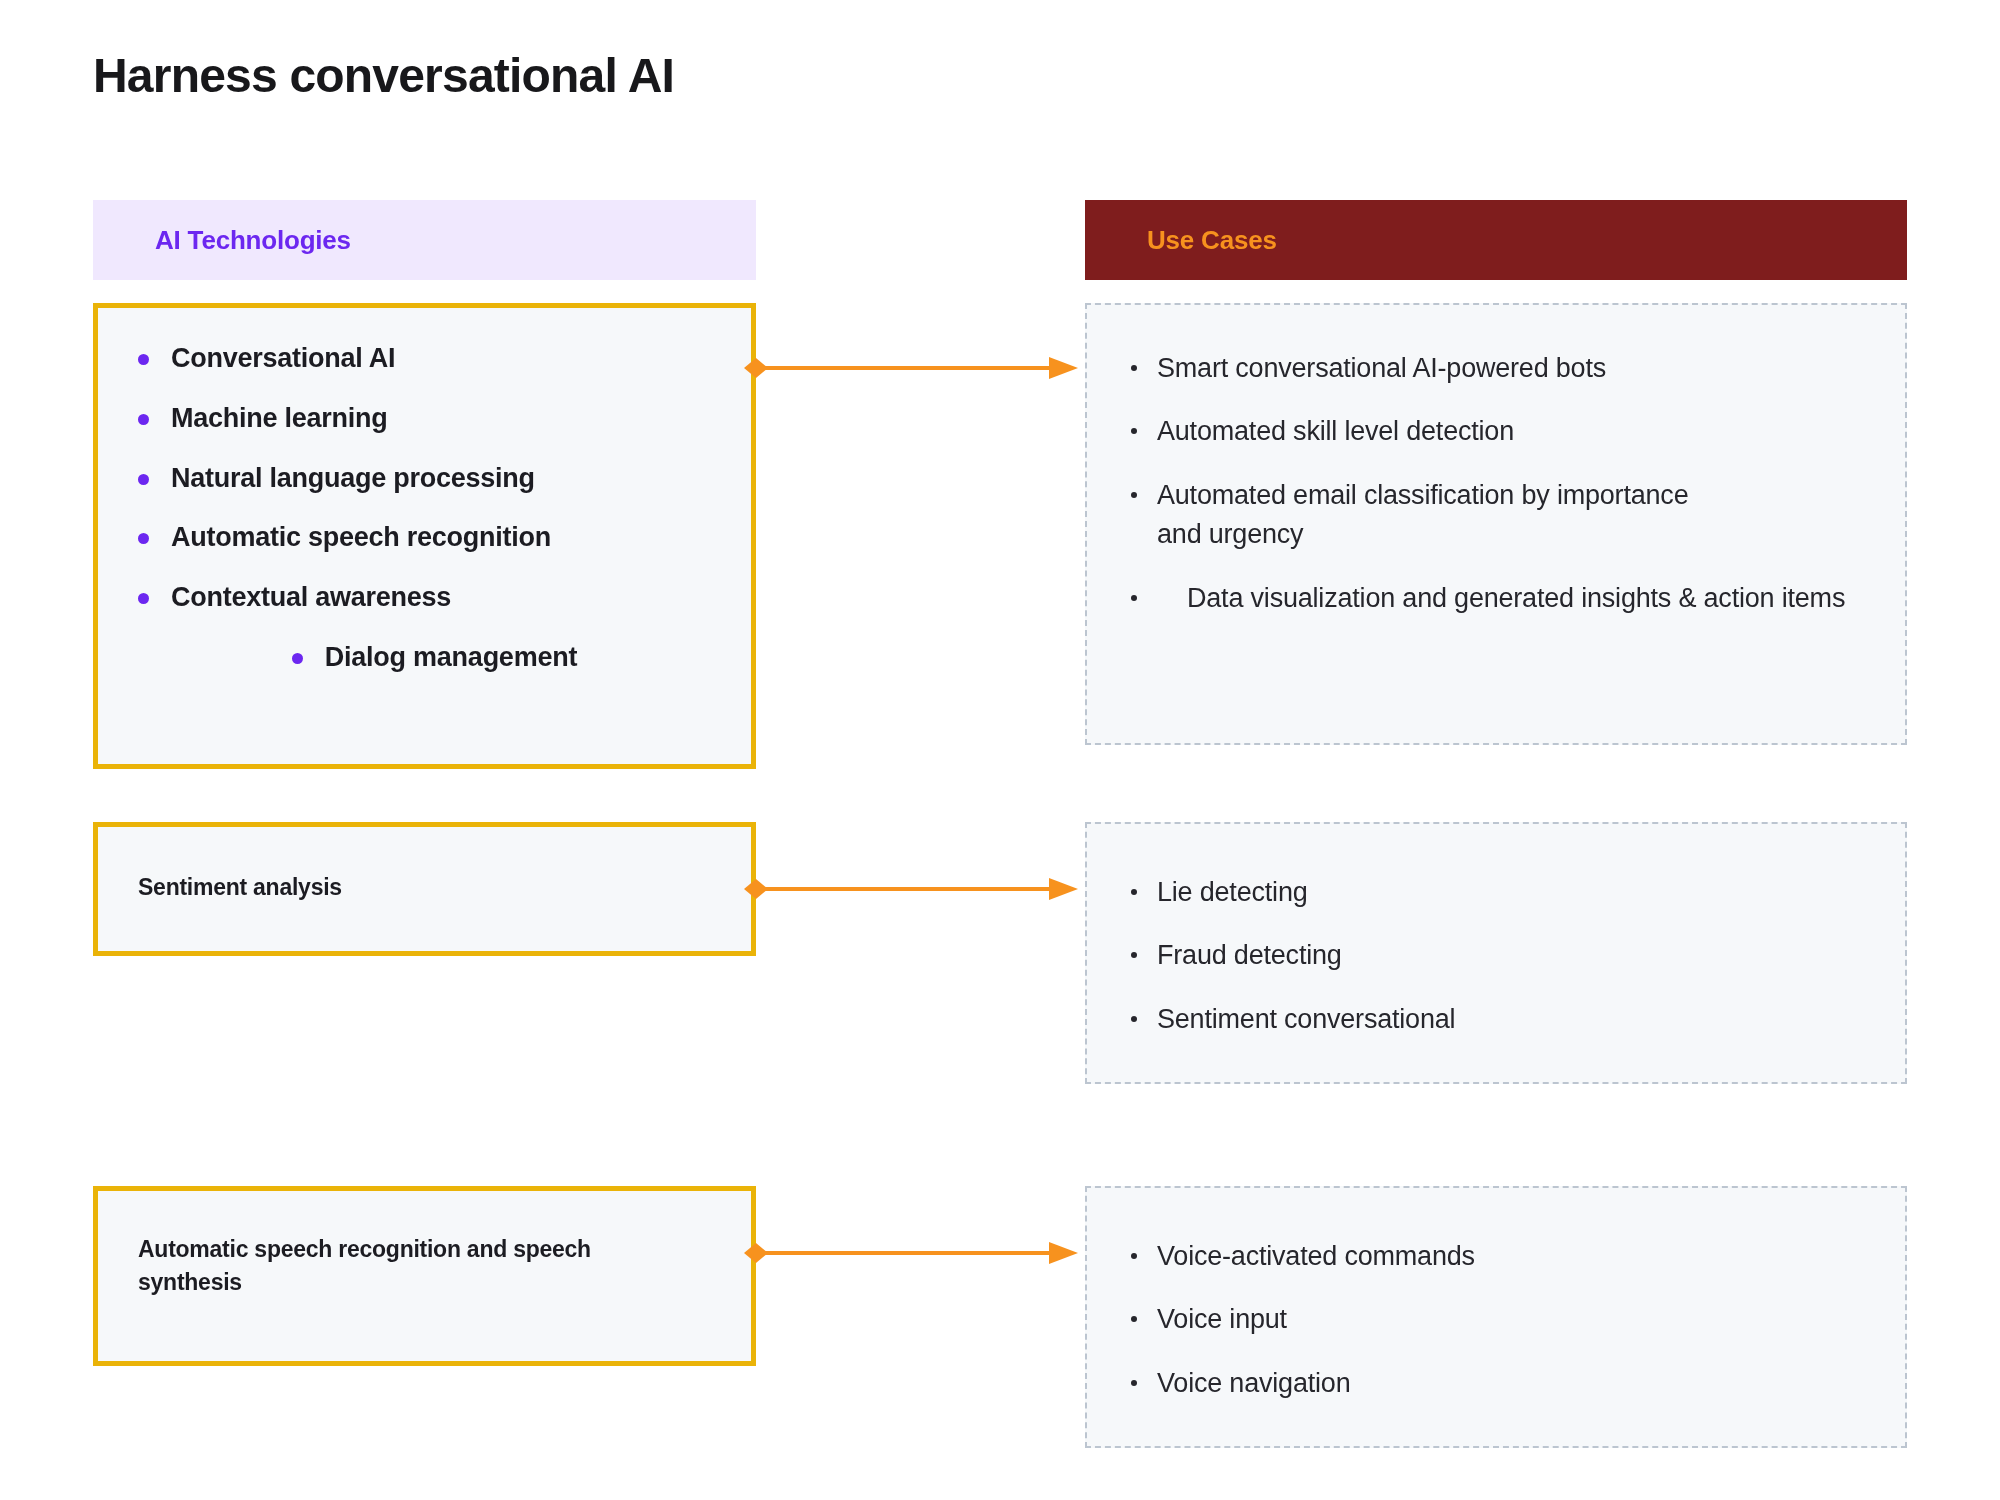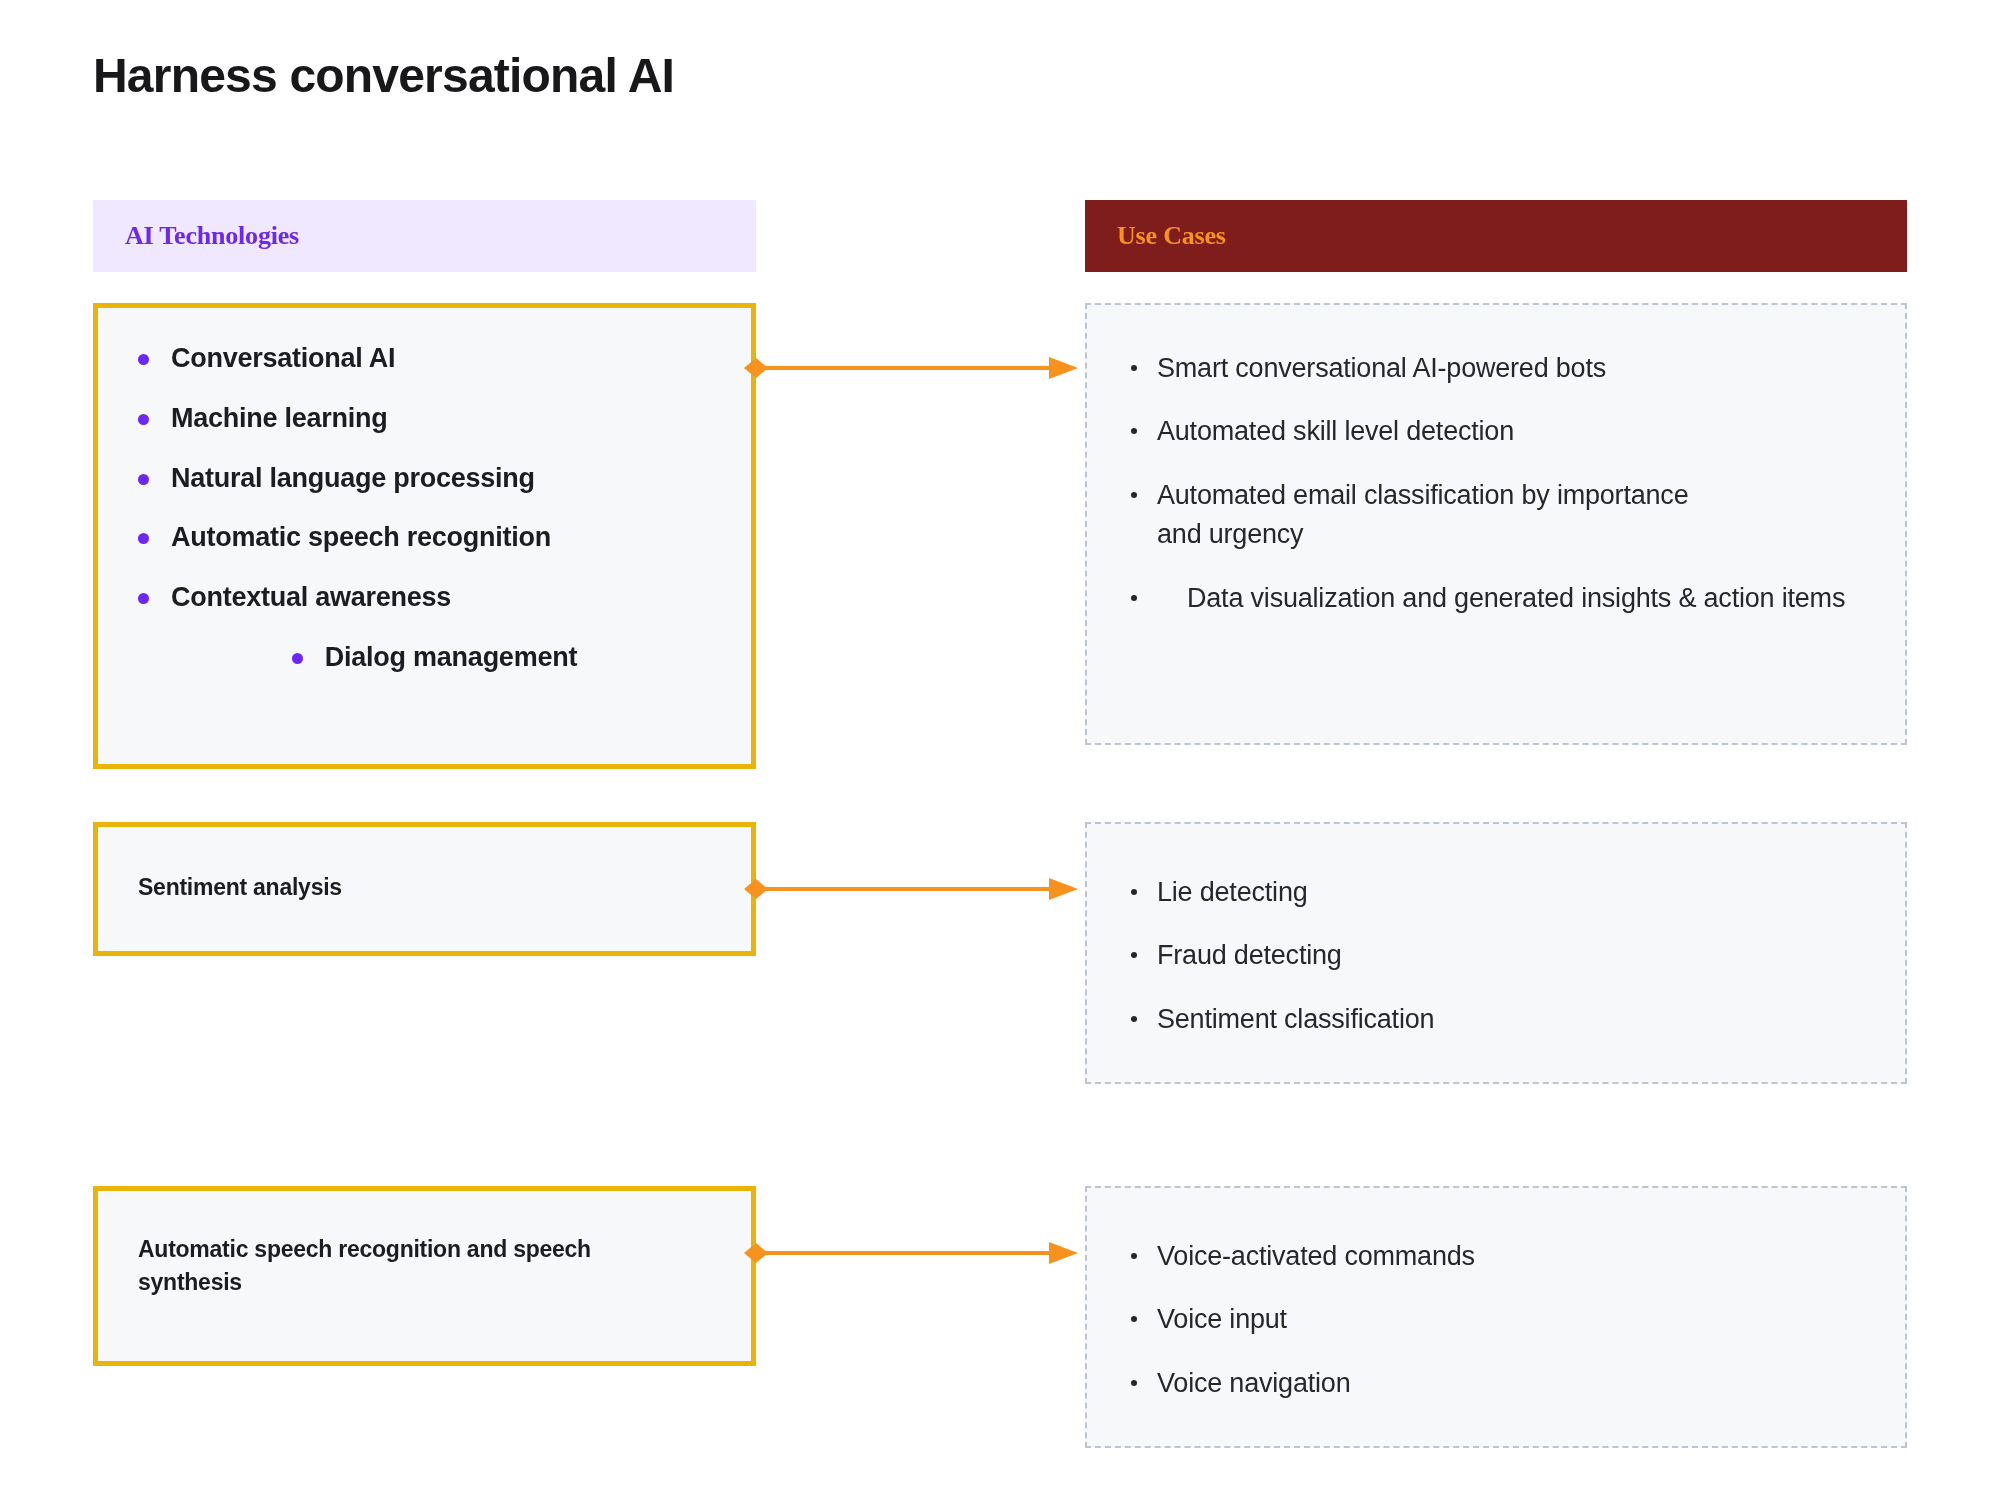--- a/index.html
+++ b/index.html
@@ -23,29 +23,28 @@
     font-size: 48px;
     font-weight: 700;
     letter-spacing: -0.8px;
     color: #18181b;
     line-height: 1.15;
   }
 
   
   .col-header {
     position: absolute;
-    height: 72px;
+    height: 80px;
     display: flex;
     align-items: center;
-    padding-left: 32px;
+    padding-left: 62px;
     box-sizing: border-box;
     font-size: 26px;
     font-weight: 700;
     letter-spacing: -0.2px;
-    font-family: Liberation Serif, serif;
   }
   .col-header.left {
     left: 93px;
     top: 200px;
     width: 663px;
     background: #F0E8FE;
     color: #6C27F0;
   }
   .col-header.right {
     left: 1085px;
@@ -233,21 +232,21 @@
     <li>
       <span class="dot"></span>
       <span>Lie detecting</span>
     </li>
     <li>
       <span class="dot"></span>
       <span>Fraud detecting</span>
     </li>
     <li>
       <span class="dot"></span>
-      <span>Sentiment classification</span>
+      <span>Sentiment conversational</span>
     </li>
   </ul>
 </div>
 
 <div class="box solid" style="left:93px; top:1186px; width:663px; height:180px;">
   <div class="box-label" style="top:42px; max-width:520px;">Automatic speech recognition and speech synthesis</div>
 </div>
 
 <div class="connector" style="left:744px; top:1240px; width:335px;">
   <svg width="335" height="26" viewBox="0 0 335 26">

